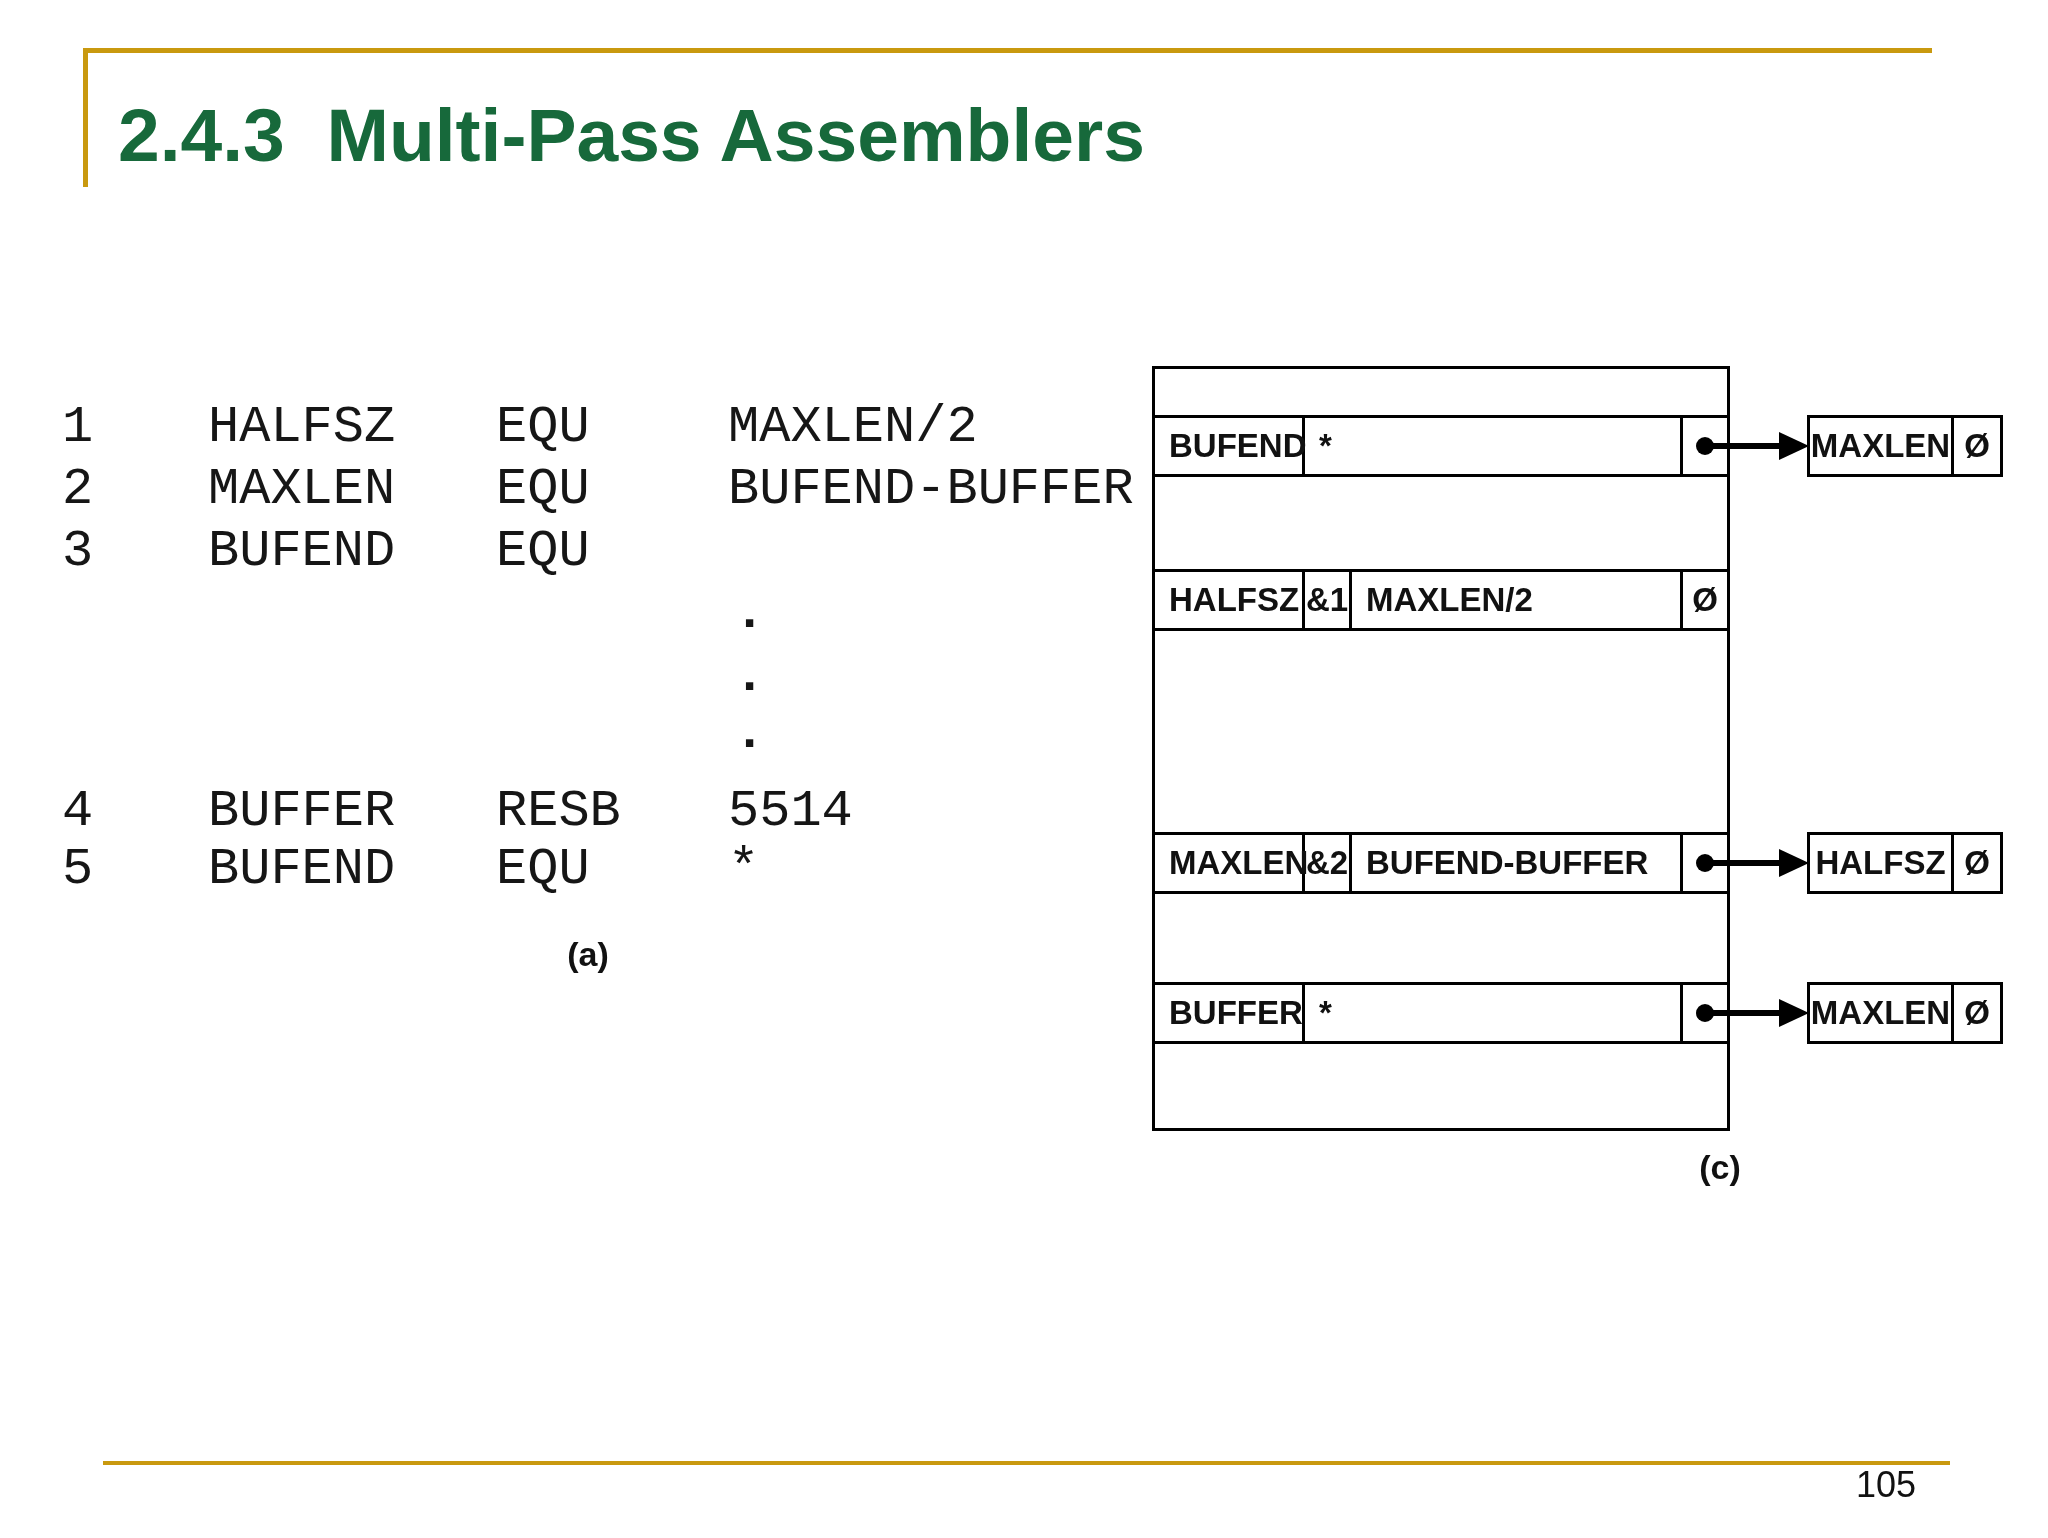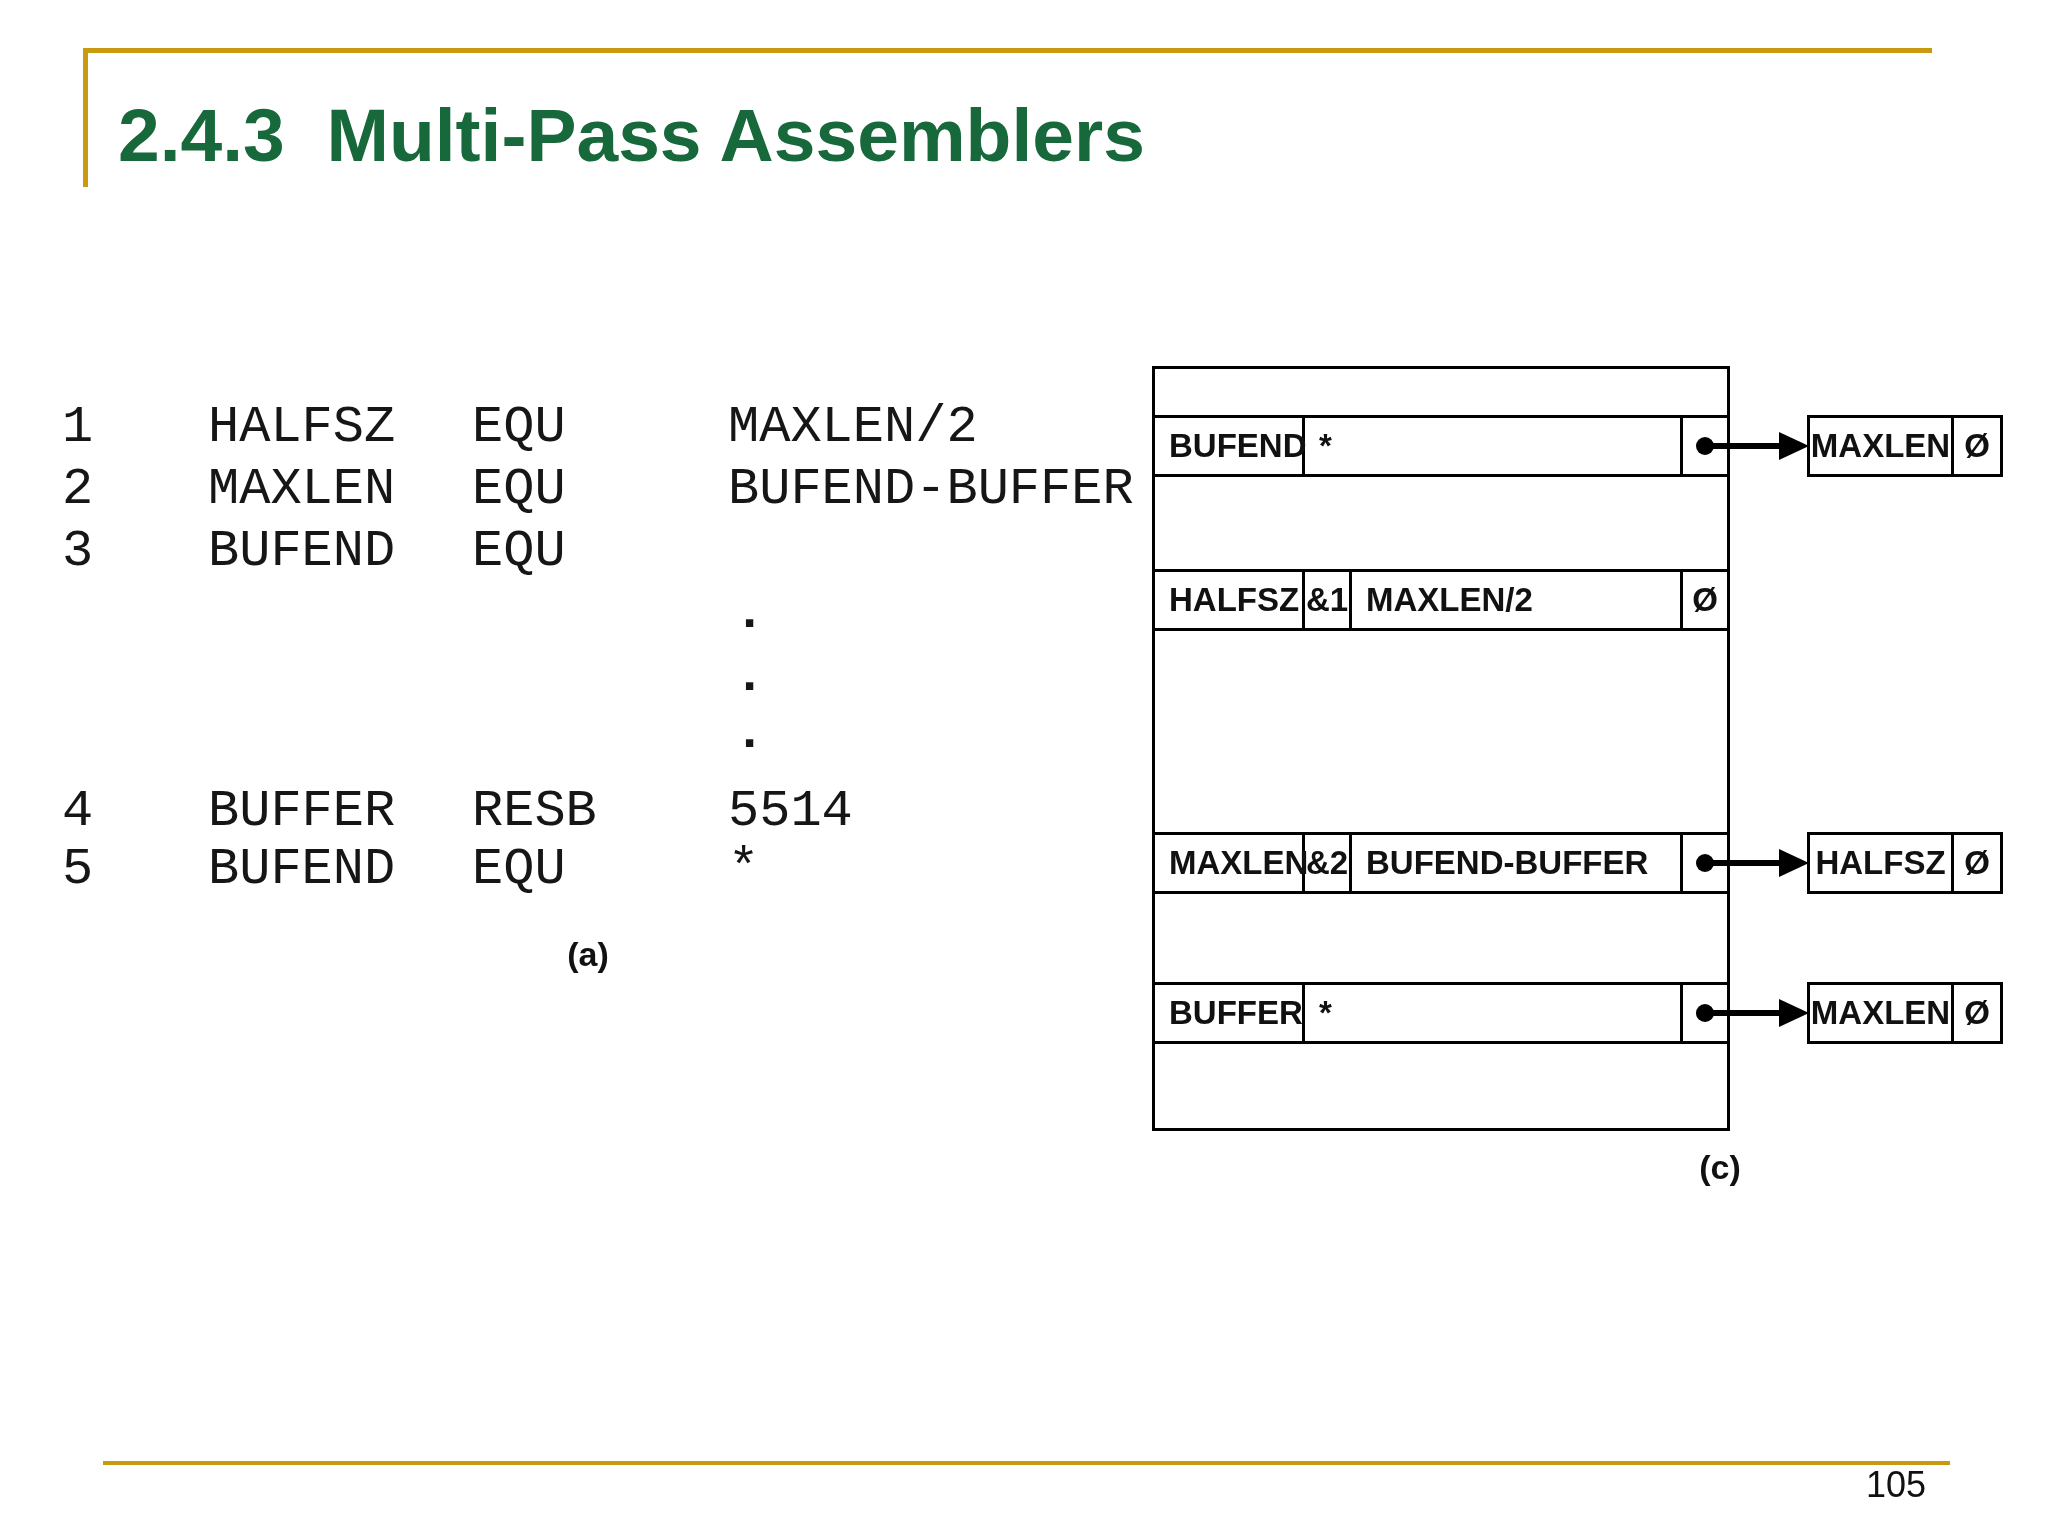--- a/index.html
+++ b/index.html
@@ -10,21 +10,21 @@
   
   #title{left:118px;top:92px;font-weight:bold;font-size:75px;color:#17693B;
          white-space:pre;letter-spacing:0px;}
   
   .codeline{left:0;width:1150px;height:62px;
             font-family:"Liberation Mono","DejaVu Sans Mono",monospace;
             font-size:52px;line-height:62px;color:#161616;}
   .codeline span{position:absolute;top:0;white-space:pre;}
   .c-num{left:62px;}
   .c-label{left:208px;}
-  .c-op{left:472px;}
+  .c-op{left:496px;}
   .c-operand{left:728px;}
   .vdot{left:734px;width:40px;height:62px;
         font-family:"Liberation Mono","DejaVu Sans Mono",monospace;
         font-size:52px;line-height:52px;color:#161616;font-weight:bold;}
   .figlabel{font-weight:bold;font-size:34px;color:#111;width:80px;text-align:center;}
   
   .edge{background:#000;}
   .band{left:1152px;width:578px;height:62px;box-sizing:border-box;border:3px solid #000;
         background:#fff;display:flex;align-items:stretch;
         font-weight:bold;font-size:33px;color:#111;}
@@ -36,21 +36,21 @@
   .ptr-dot{width:18px;height:18px;border-radius:50%;background:#000;}
   .ext{left:1807px;width:196px;height:62px;box-sizing:border-box;border:3px solid #000;
        background:#fff;display:flex;align-items:stretch;font-weight:bold;font-size:33px;color:#111;}
   .ext-name{flex:1;display:flex;align-items:center;justify-content:center;}
   .ext-zero{width:49px;border-left:3px solid #000;display:flex;align-items:center;
             justify-content:center;box-sizing:border-box;}
   .shaft{left:1705px;width:78px;height:6px;background:#000;}
   .head{width:0;height:0;border-top:14px solid transparent;border-bottom:14px solid transparent;
         border-left:30px solid #000;left:1779px;}
   
-  #pagenum{left:1856px;top:1464px;width:80px;text-align:center;font-size:36px;color:#111;}
+  #pagenum{left:1856px;top:1464px;width:80px;text-align:left;font-size:36px;color:#111;}
 </style>
 </head>
 <body>
 
 <div id="page">
 
   <div class="abs gold" style="left:83px;top:48px;width:1849px;height:5px;"></div>
   <div class="abs gold" style="left:83px;top:48px;width:5px;height:139px;"></div>
   <div class="abs gold" style="left:103px;top:1461px;width:1847px;height:4px;"></div>
 

